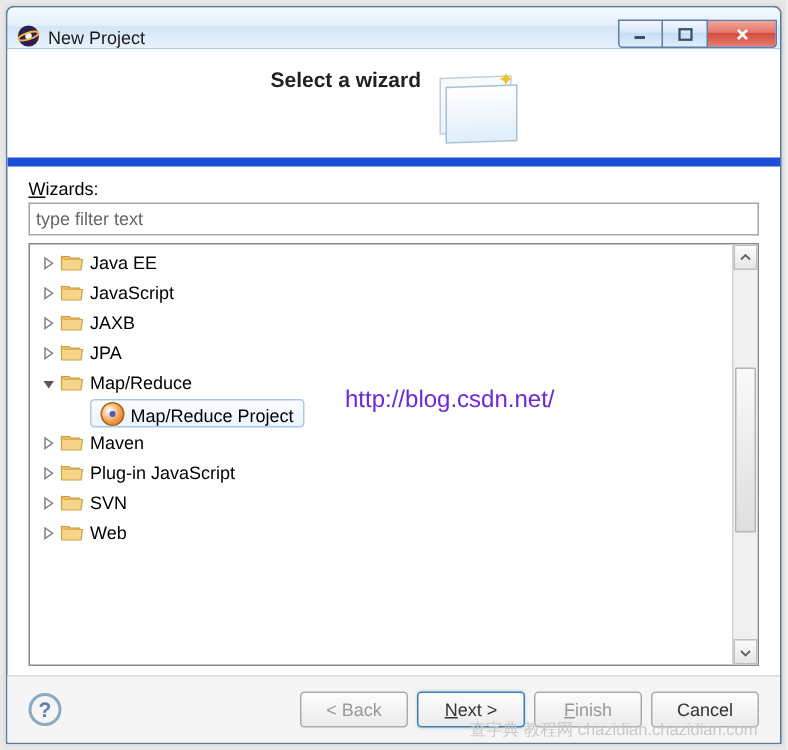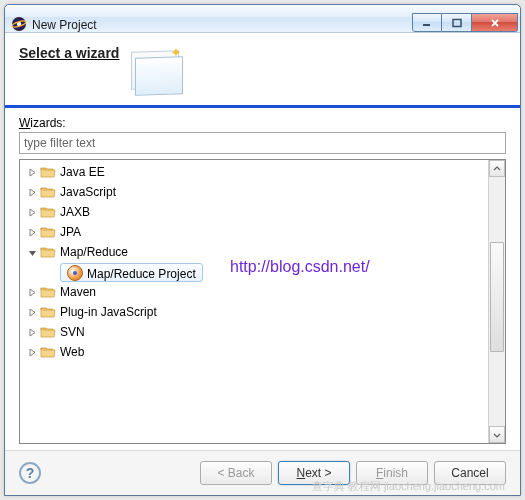--- a/index.html
+++ b/index.html
@@ -10,21 +10,21 @@
 .titlebar { height: 28px; background: linear-gradient(#f7fbff, #e3eefb 45%, #d3e5f7 46%, #e8f2fd); border-radius: 5px 5px 0 0; display: flex; align-items: flex-end; padding: 2px 2px 0 6px; border-bottom: 1px solid #b8c9de; }
 .titlebar-icon { width: 16px; height: 16px; margin-right: 5px; }
 .titlebar-title { flex: 1; color: #1a1a1a; }
 .win-buttons { display: flex; gap: 0; }
 .win-btn { width: 30px; height: 19px; border: 1px solid #5b7fa8; background: linear-gradient(#f0f6fd, #d8e8f8 45%, #c5dcf3 46%, #deeefb); display: flex; align-items: center; justify-content: center; cursor: default; }
 .win-btn.min { border-radius: 0 0 0 3px; }
 .win-btn.max { border-left: none; }
 .win-btn.close { width: 46px; border-left: none; border-radius: 0 0 3px 0; background: linear-gradient(#f3a49a, #e2766a 45%, #d14b3d 46%, #e97d70); }
 .win-btn svg { width: 12px; height: 10px; }
 
-.header { background: #fff; padding: 12px 14px 10px 14px; border-bottom: 3px solid #1d4ed8; display: flex; justify-content: flex-start; align-items: flex-start; text-decoration: underline; }
+.header { background: #fff; padding: 12px 14px 10px 14px; border-bottom: 6px solid #1d4ed8; display: flex; justify-content: center; align-items: flex-start; }
 .header-title { font-size: 14px; font-weight: bold; color: #222; }
 .header-icon { width: 64px; height: 50px; position: relative; }
 .header-icon .sheet { position: absolute; right: 4px; top: 6px; width: 48px; height: 38px; background: linear-gradient(#fbfbfb, #eaf3fc); border: 1px solid #c2cfd9; transform: skewY(-2deg); }
 .header-icon .sheet2 { position: absolute; right: 0; top: 12px; width: 48px; height: 38px; background: linear-gradient(#fff, #dfeefa); border: 1px solid #a9c1d6; transform: skewY(-2deg); }
 .header-icon .star { position: absolute; right: 2px; top: 0; color: #f0c030; font-size: 13px; }
 
 .body { flex: 1; padding: 8px 14px 6px 14px; display: flex; flex-direction: column; }
 .wizards-label { margin-bottom: 2px; }
 .wizards-label span { text-decoration: underline; }
 .filter-input { width: 100%; padding: 3px 4px; border: 1px solid #a6a6a6; color: #666; margin-bottom: 5px; }
@@ -262,13 +262,13 @@
       <button class="btn" disabled="">&lt; Back</button>
       <button class="btn default"><span class="u">N</span><span>ext &gt;</span></button>
       <button class="btn" disabled=""><span class="u">F</span><span>inish</span></button>
       <button class="btn">Cancel</button>
     </div>
   </div>
 
 </div>
 
 <div class="watermark">http://blog.csdn.net/</div>
-<div class="watermark2">查字典  教程网  jiaocheng.jiaocheng.com</div>
+<div class="watermark2">查字典  教程网  chazidian.chazidian.com</div>
 
 </body></html>

